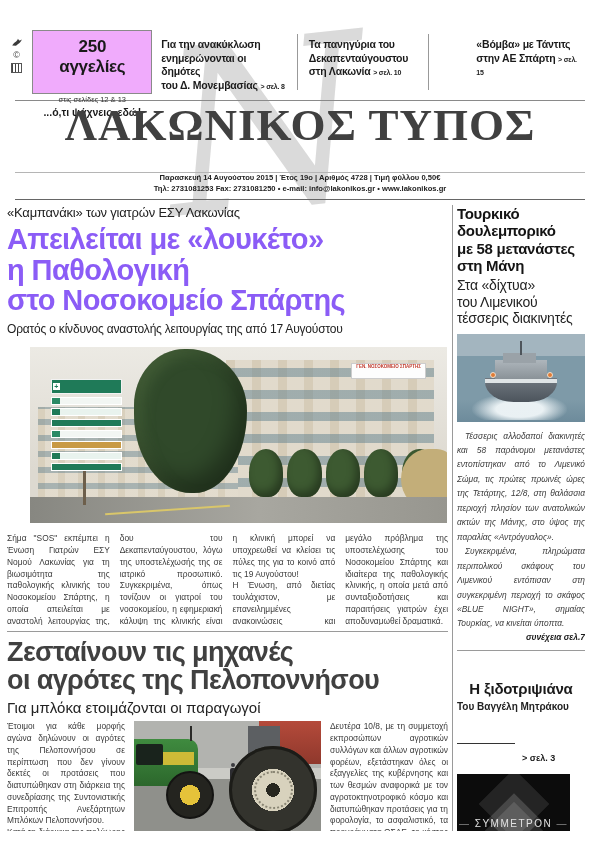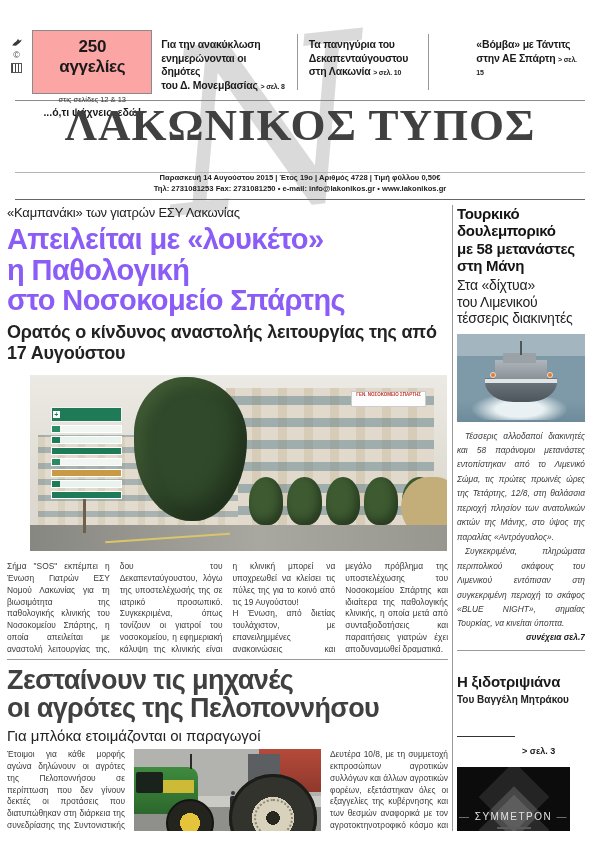--- a/index.html
+++ b/index.html
@@ -11,21 +11,21 @@
   .watermark { position:absolute; top:12px; left:165px; z-index:0; font-family:"DejaVu Serif", serif;
     font-style:italic; font-weight:400; font-size:230px; line-height:1; color:#bcbcbc; opacity:.55;
     transform:rotate(-6deg); pointer-events:none; }
 
   
   .topbar { position:absolute; top:30px; left:10px; right:15px; height:64px; display:flex; gap:9px; z-index:2; }
   .icon-strip { width:15px; display:flex; flex-direction:column; align-items:center; gap:3px; padding-top:6px; color:#444; }
   .icon-strip .cr { font-size:9px; line-height:1; }
   .barcode { width:11px; height:10px; border:1px solid #555;
     background:repeating-linear-gradient(90deg,#444 0 1px,transparent 1px 3px); }
-  .promo-box { width:132px; border:1px solid #8a8a8a; text-align:center; padding:6px 10px 4px; background:#fca5a5; }
+  .promo-box { width:132px; border:1px solid #8a8a8a; text-align:center; padding:6px 10px 4px; background:#f0abfc; }
   .promo-title { font-size:17px; font-weight:700; letter-spacing:-.3px; }
   .promo-sub { font-size:7.5px; color:#333; margin-top:18px; }
   .promo-tag { font-size:10.5px; font-weight:700; margin-top:2px; }
   .teaser { padding-top:8px; font-size:10.5px; font-weight:700; line-height:1.3; letter-spacing:-.2px; }
   .teaser .pageref { font-size:7px; font-weight:700; color:#222; }
   .t1 { width:140px; } .t2 { width:122px; } .t3 { width:130px; padding-left:8px;margin-left:28px; }
   .vsep { width:1px; background:#999; margin:4px 2px; }
 
   .rule { position:absolute; left:15px; right:15px; height:1px; background:#8a8a8a; z-index:1; }
   .rule-top { top:100px; }
@@ -42,21 +42,21 @@
 
   
   .content { position:absolute; top:205px; left:7px; right:15px; height:626px; display:flex; z-index:2; overflow:hidden; }
   .main-col { width:441px; overflow:hidden; }
   .vdivider { width:1px; background:#9a9a9a; margin:0 4px 0 4px; }
   .sidebar { flex:1; overflow:hidden; }
 
   
   .kicker { font-size:13px; font-weight:500; color:#222; letter-spacing:-.2px; }
   .lead-headline { font-size:29px; font-weight:800; line-height:1.06; letter-spacing:-.6px; color:#8b5cf6; margin-top:4px; }
-  .lead-subhead { font-size:18px; font-weight:700; color:#222; margin-top:6px; letter-spacing:-.2px; }
+  .lead-subhead { font-size:12px; font-weight:400; color:#222; margin-top:6px; letter-spacing:-.2px; }
 
   .photo { position:relative; overflow:hidden; }
   .hospital { width:417px; height:176px; margin:11px 0 0 23px; background:linear-gradient(#eceae4,#ddd9d0 70%); }
   .hs-bldg-r { position:absolute; left:47%; top:7%; width:50%; height:80%;
     background-color:#d6ccb8;
     background-image:repeating-linear-gradient(0deg,transparent 0 13px,rgba(96,128,142,.5) 13px 22px),
       repeating-linear-gradient(90deg,transparent 0 9px,rgba(255,255,255,.28) 9px 26px); }
   .hs-bldg-l { position:absolute; left:2%; top:34%; width:48%; height:52%;
     background-color:#d9d0bd;
     background-image:repeating-linear-gradient(0deg,transparent 0 10px,rgba(96,128,142,.45) 10px 16px),
@@ -127,21 +127,21 @@
   .bt-super { position:absolute; left:30%; bottom:48%; width:40%; height:22%; background:linear-gradient(#aeb6bc,#8a9298); }
   .bt-cabin { position:absolute; left:36%; bottom:66%; width:26%; height:12%; background:#9aa2a8; }
   .bt-mast { position:absolute; left:49%; bottom:76%; width:2px; height:16%; background:#4e555b; }
   .bt-ring1,.bt-ring2 { position:absolute; bottom:50%; width:6px; height:6px; border-radius:50%;
     background:#e07b35; border:1px solid #f2ddc8; }
   .bt-ring1 { left:26%; } .bt-ring2 { left:70%; }
   .sb-body { margin-top:7px;font-style:italic; }
   .sb-body p { font-size:8.4px; line-height:1.72; text-align:justify; color:#3a3a3a; text-indent:8px; }
   .sb-cont { display:block; text-align:right; font-weight:700; font-size:8.4px; margin-top:1px; }
   .sb-rule { height:1px; background:#9a9a9a; margin-top:8px; }
-  .op-title { font-size:15px; font-weight:800; margin-top:22px; letter-spacing:-.2px; }
+  .op-title { font-size:15px; font-weight:800; margin-top:29px; letter-spacing:-.2px;text-align:center; }
   .op-author { font-size:10px; font-weight:700; color:#222; margin-top:4px; }
   .op-pageline { display:flex; align-items:center; margin-top:13px; }
   .op-line { width:58px; height:1px; background:#333; margin-right:7px; }
   .op-page { font-size:9px; font-weight:700;margin-top:28px; }
 
   .ad { position:relative; width:113px; height:107px; background:#0c0c0c; margin-top:11px; }
   .dmd { position:absolute; left:50%; transform:translateX(-50%) rotate(45deg); background:rgba(255,255,255,.10); }
   .d1 { width:50px; height:50px; top:5px; }
   .d2 { width:38px; height:38px; top:27px; background:rgba(255,255,255,.16); }
   .d3 { width:50px; height:50px; top:38px; background:rgba(255,255,255,.12); }

